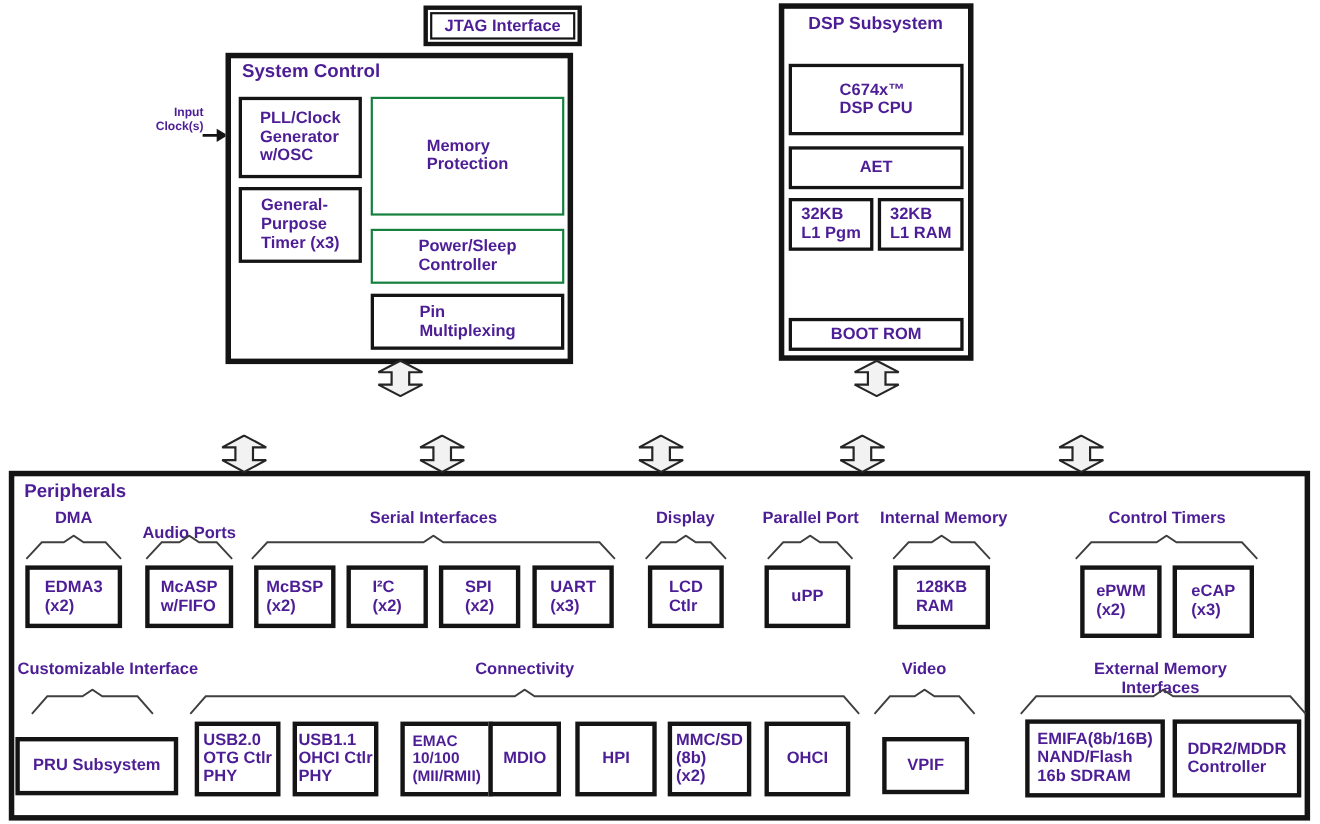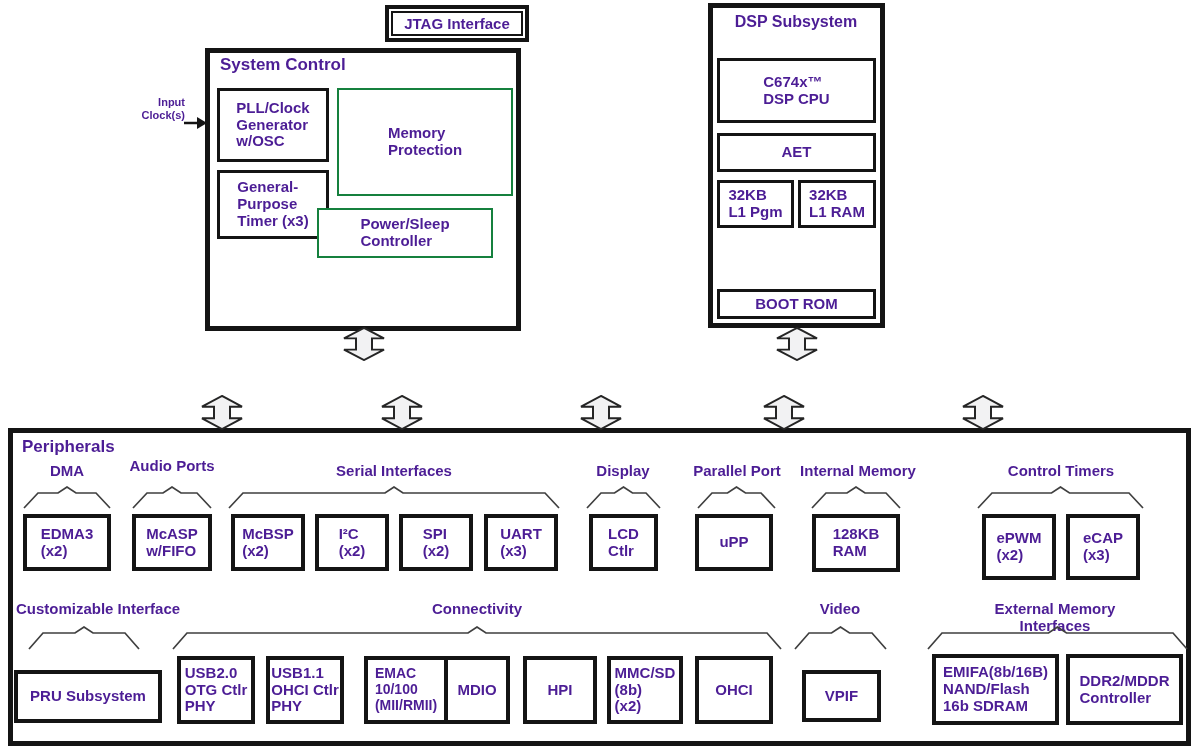--- a/index.html
+++ b/index.html
@@ -62,22 +62,24 @@
   <div class="frame b5" style="left:205px;top:48px;width:316px;height:283px"></div>
   <div class="sect-title" style="left:220px;top:55px">System Control</div>
   <div class="box b3" style="left:217px;top:88px;width:112px;height:74px">PLL/Clock
 Generator
 w/OSC</div>
   <div class="box b3" style="left:217px;top:170px;width:112px;height:69px">General-
 Purpose
 Timer (x3)</div>
   <div class="box b2" style="left:337px;top:88px;width:176px;height:108px">Memory
 Protection</div>
-  <div class="box b2" style="left:317px;top:208px;width:176px;height:50px">Power/Sleep
+  <div class="box b2" style="left:337px;top:208px;width:176px;height:50px">Power/Sleep
 Controller</div>
+  <div class="box b3" style="left:337px;top:267px;width:176px;height:51px">Pin
+Multiplexing</div>
 
   <div class="frame b5" style="left:708px;top:3px;width:177px;height:325px"></div>
   <div class="sect-title" style="left:796px;top:13px;transform:translateX(-50%);font-size:16px">DSP Subsystem</div>
   <div class="box b3" style="left:717px;top:58px;width:159px;height:65px">C674x™
 DSP CPU</div>
   <div class="box b3" style="left:717px;top:133px;width:159px;height:39px">AET</div>
   <div class="box b3" style="left:717px;top:180px;width:77px;height:48px">32KB
 L1 Pgm</div>
   <div class="box b3" style="left:798px;top:180px;width:78px;height:48px">32KB
 L1 RAM</div>
@@ -118,21 +120,21 @@
   <div class="varrow" style="left:961px;top:395px;width:44px;height:35px">
       <svg width="44" height="35" viewBox="0 0 44 36" preserveAspectRatio="none">
         <polygon points="22,1 42,12 30,12 30,24 42,24 22,35 2,24 14,24 14,12 2,12" fill="#f2f2f3" stroke="#252525" stroke-width="2"></polygon>
       </svg>
     </div>
 
   <div class="frame b5" style="left:8px;top:428px;width:1183px;height:318px"></div>
   <div class="sect-title" style="left:22px;top:437px">Peripherals</div>
 
   <div class="glabel" style="left:67px;top:462px">DMA</div>
-  <div class="glabel" style="left:172px;top:457px">Audio Ports</div>
+  <div class="glabel" style="left:172px;top:476px">Audio Ports</div>
   <div class="glabel" style="left:394px;top:462px">Serial Interfaces</div>
   <div class="glabel" style="left:623px;top:462px">Display</div>
   <div class="glabel" style="left:737px;top:462px">Parallel Port</div>
   <div class="glabel" style="left:858px;top:462px">Internal Memory</div>
   <div class="glabel" style="left:1061px;top:462px">Control Timers</div>
 
   <div class="brace" style="left:23px;top:486px;width:88px;height:23px">
       <svg width="88" height="23" viewBox="0 0 88 23">
         <path d="M1 22 L15 7 H35 L44 1 L53 7 H73 L87 22" fill="none" stroke="#3f3f3f" stroke-width="1.7"></path>
       </svg>

